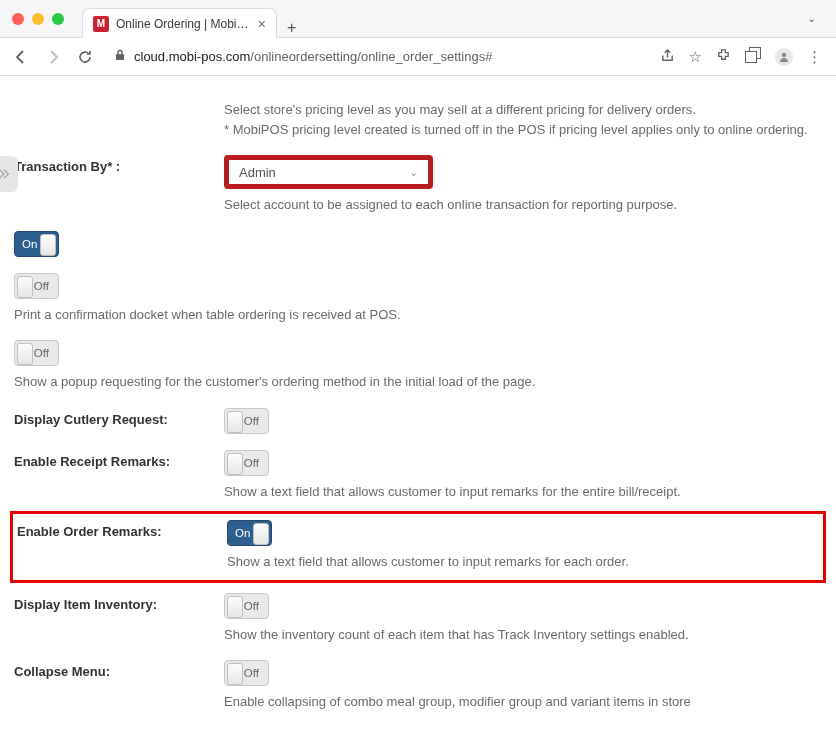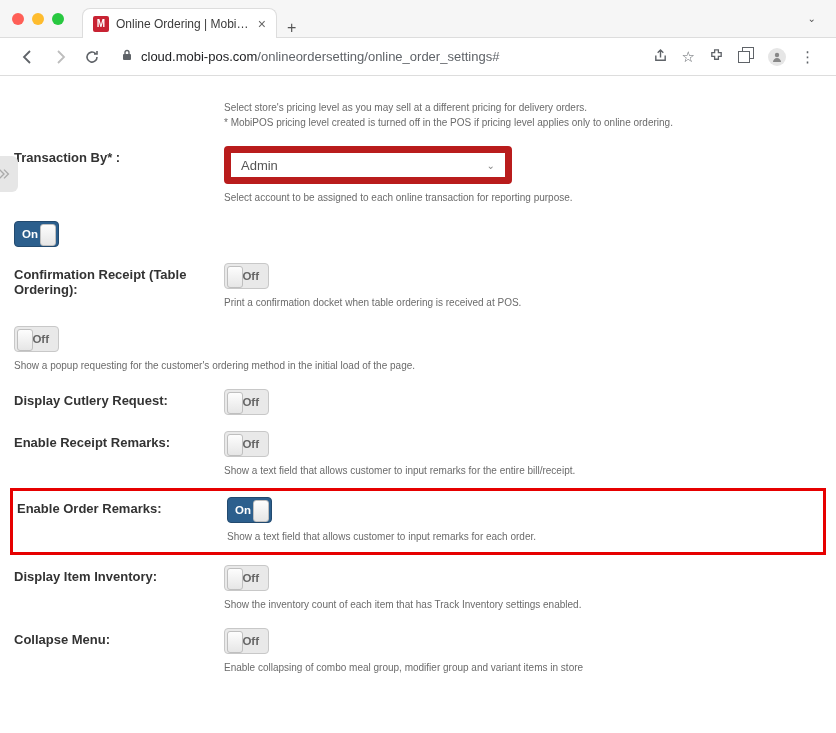--- a/index.html
+++ b/index.html
@@ -14,44 +14,44 @@
   .tl.yel { background: #febc2e; }
   .tl.grn { background: #28c840; }
   .tabs { display: flex; align-items: flex-end; margin-left: 70px; height: 100%; }
   .tab { background: #fff; border: 1px solid #ddd; border-bottom: none; border-radius: 8px 8px 0 0; padding: 6px 10px; display: flex; align-items: center; gap: 7px; font-size: 12px; color: #3c3c3c; width: 195px; height: 30px; margin-bottom: -1px; }
   .tab .favicon { width: 16px; height: 16px; background: #c82333; color: #fff; display: flex; align-items: center; justify-content: center; font-size: 10px; font-weight: bold; border-radius: 2px; }
   .tab .title { flex: 1; white-space: nowrap; overflow: hidden; text-overflow: ellipsis; }
   .tab .close { color: #666; font-size: 14px; }
   .newtab { margin-left: 10px; color: #555; font-size: 16px; }
   .chev-down { position: absolute; right: 20px; color: #555; font-size: 10px; }
   
-  .toolbar { height: 38px; display: flex; align-items: center; padding: 0 17px; gap: 10px; border-bottom: 1px solid #ddd; }
+  .toolbar { height: 38px; display: flex; align-items: center; padding: 0 10px; gap: 10px; border-bottom: 1px solid #ddd; }
   .nav-btn { width: 22px; height: 22px; display: flex; align-items: center; justify-content: center; color: #5f6368; cursor: pointer; }
   .nav-btn.disabled { color: #bdbdbd; }
   .addr { flex: 1; display: flex; align-items: center; gap: 8px; font-size: 13px; color: #5f6368; padding: 0 8px; }
   .addr .lock { font-size: 12px; }
   .url-host { color: #202124; }
   .toolbar-icons { display: flex; gap: 14px; align-items: center; color: #5f6368; padding-right: 4px; }
   .toolbar-icons span { cursor: pointer; font-size: 15px; }
   
   
   .content { padding: 10px 0 20px 0; position: relative; }
   .pull-tab { position: absolute; left: -10px; top: 80px; width: 28px; height: 36px; background: #e6e6e6; border-radius: 0 6px 6px 0; color: #999; display:flex; align-items:center; justify-content:center; transform: rotate(0deg);}
   .pull-tab svg { width:14px; height:14px; }
   .row { display: flex; padding: 8px 14px; gap: 10px; }
   .row.highlight { border: 3px solid #e60000; margin: 2px 10px; padding: 6px 4px 8px 4px; }
   .label-col { width: 200px; font-weight: 600; font-size: 13px; color: #333; padding-top: 4px; flex-shrink: 0; }
   .control-col { flex: 1; }
-  .help { color: #6b6b6b; font-size: 10px; margin-top: 6px; line-height: 1.5; }
+  .help { color: #6b6b6b; font-size: 13px; margin-top: 6px; line-height: 1.5; }
   .help-line { display: block; }
-  .select { width: 288px; height: 30px; border: 7px solid #b91c1c; border-radius: 4px; padding: 12px 10px; display: flex; align-items: center; justify-content: space-between; color: #555; font-size: 13px; background: #fff; }
+  .select { width: 209px; height: 30px; border: 5px solid #b91c1c; border-radius: 4px; padding: 12px 10px; display: flex; align-items: center; justify-content: space-between; color: #555; font-size: 13px; background: #fff; }
   .select .caret { font-size: 10px; color: #888; }
   
   
-  .toggle { width: 45px; height: 26px; border-radius: 4px; position: relative; display: inline-flex; align-items: center; font-size: 11.5px; font-weight: 700; }
+  .toggle { width: 45px; height: 26px; border-radius: 4px; position: relative; display: inline-flex; align-items: center; font-size: 11.5px; font-weight: 400; }
   .toggle .knob { position: absolute; width: 16px; height: 22px; top: 2px; border-radius: 3px; background: linear-gradient(#fdfdfd,#e6e6e6); border: 1px solid #bfbfbf; }
   .toggle.on { background: #2c5f8d; color: #fff; padding-left: 7px; justify-content: flex-start; border: 1px solid #234a6f;}
   .toggle.on .knob { right: 2px; }
   .toggle.off { background: #e9e9e9; color: #666; padding-right: 9px; justify-content: flex-end; border: 1px solid #c8c8c8;}
   .toggle.off .knob { left: 2px; }
   
   .avatar-icon { width: 18px; height: 18px; border-radius: 50%; background: #e6e6e6; display:flex; align-items:center; justify-content:center; font-size:12px; color:#777;}
   .square-overlap { position: relative; display:inline-block; width:16px; height:16px; }
   .square-overlap::before { content:""; position:absolute; width:10px; height:10px; border:1.5px solid #5f6368; top:0; right:0;}
   .square-overlap::after { content:""; position:absolute; width:10px; height:10px; border:1.5px solid #5f6368; bottom:0; left:0; background:#fff;}
@@ -151,21 +151,20 @@
           </div>
         </div>
       </div>
       <div class="row">
         <div class="control-col"><div class="toggle on">
             <span>On</span>
             <div class="knob"></div>
           </div></div>
       </div>
       <div class="row">
-        <div class="label-col">Confirmation Receipt (Table Ordering):</div>
         <div class="control-col"><div class="toggle off">
             <span>Off</span>
             <div class="knob"></div>
           </div><div class="help">
             <span class="help-line">Print a confirmation docket when table ordering is received at POS.</span>
           </div></div>
       </div>
       <div class="row">
         <div class="control-col"><div class="toggle off">
             <span>Off</span>

